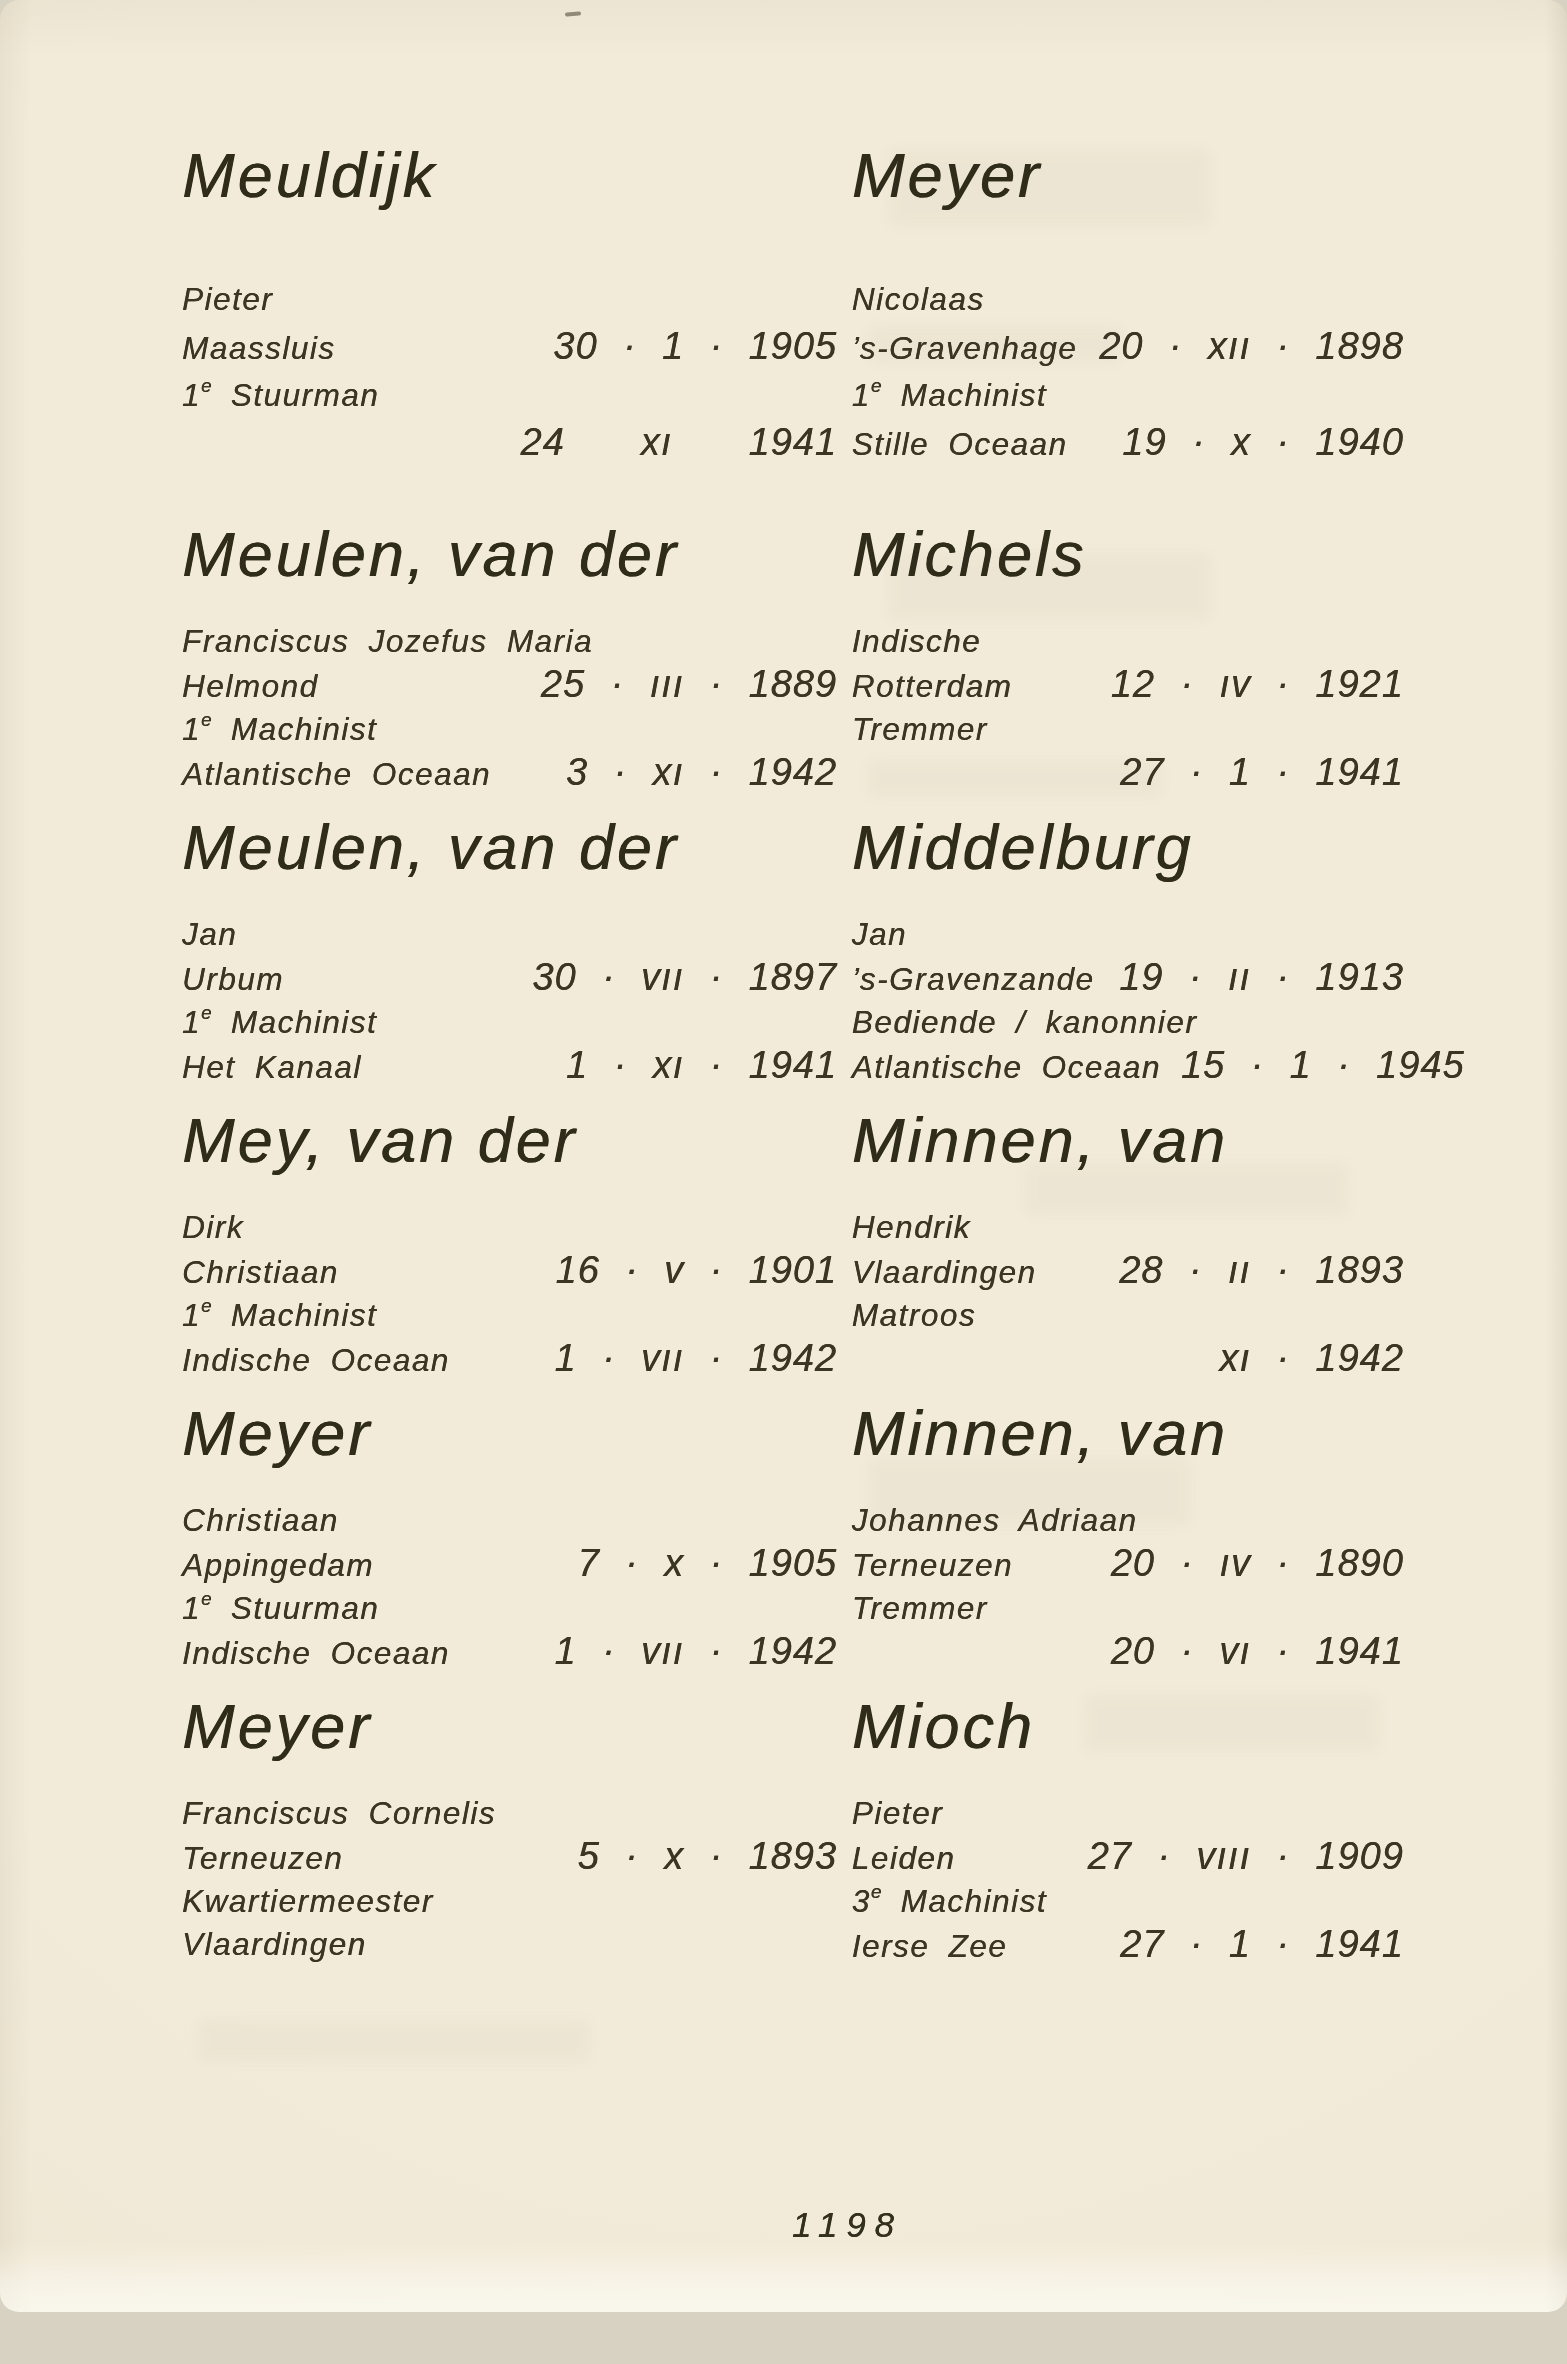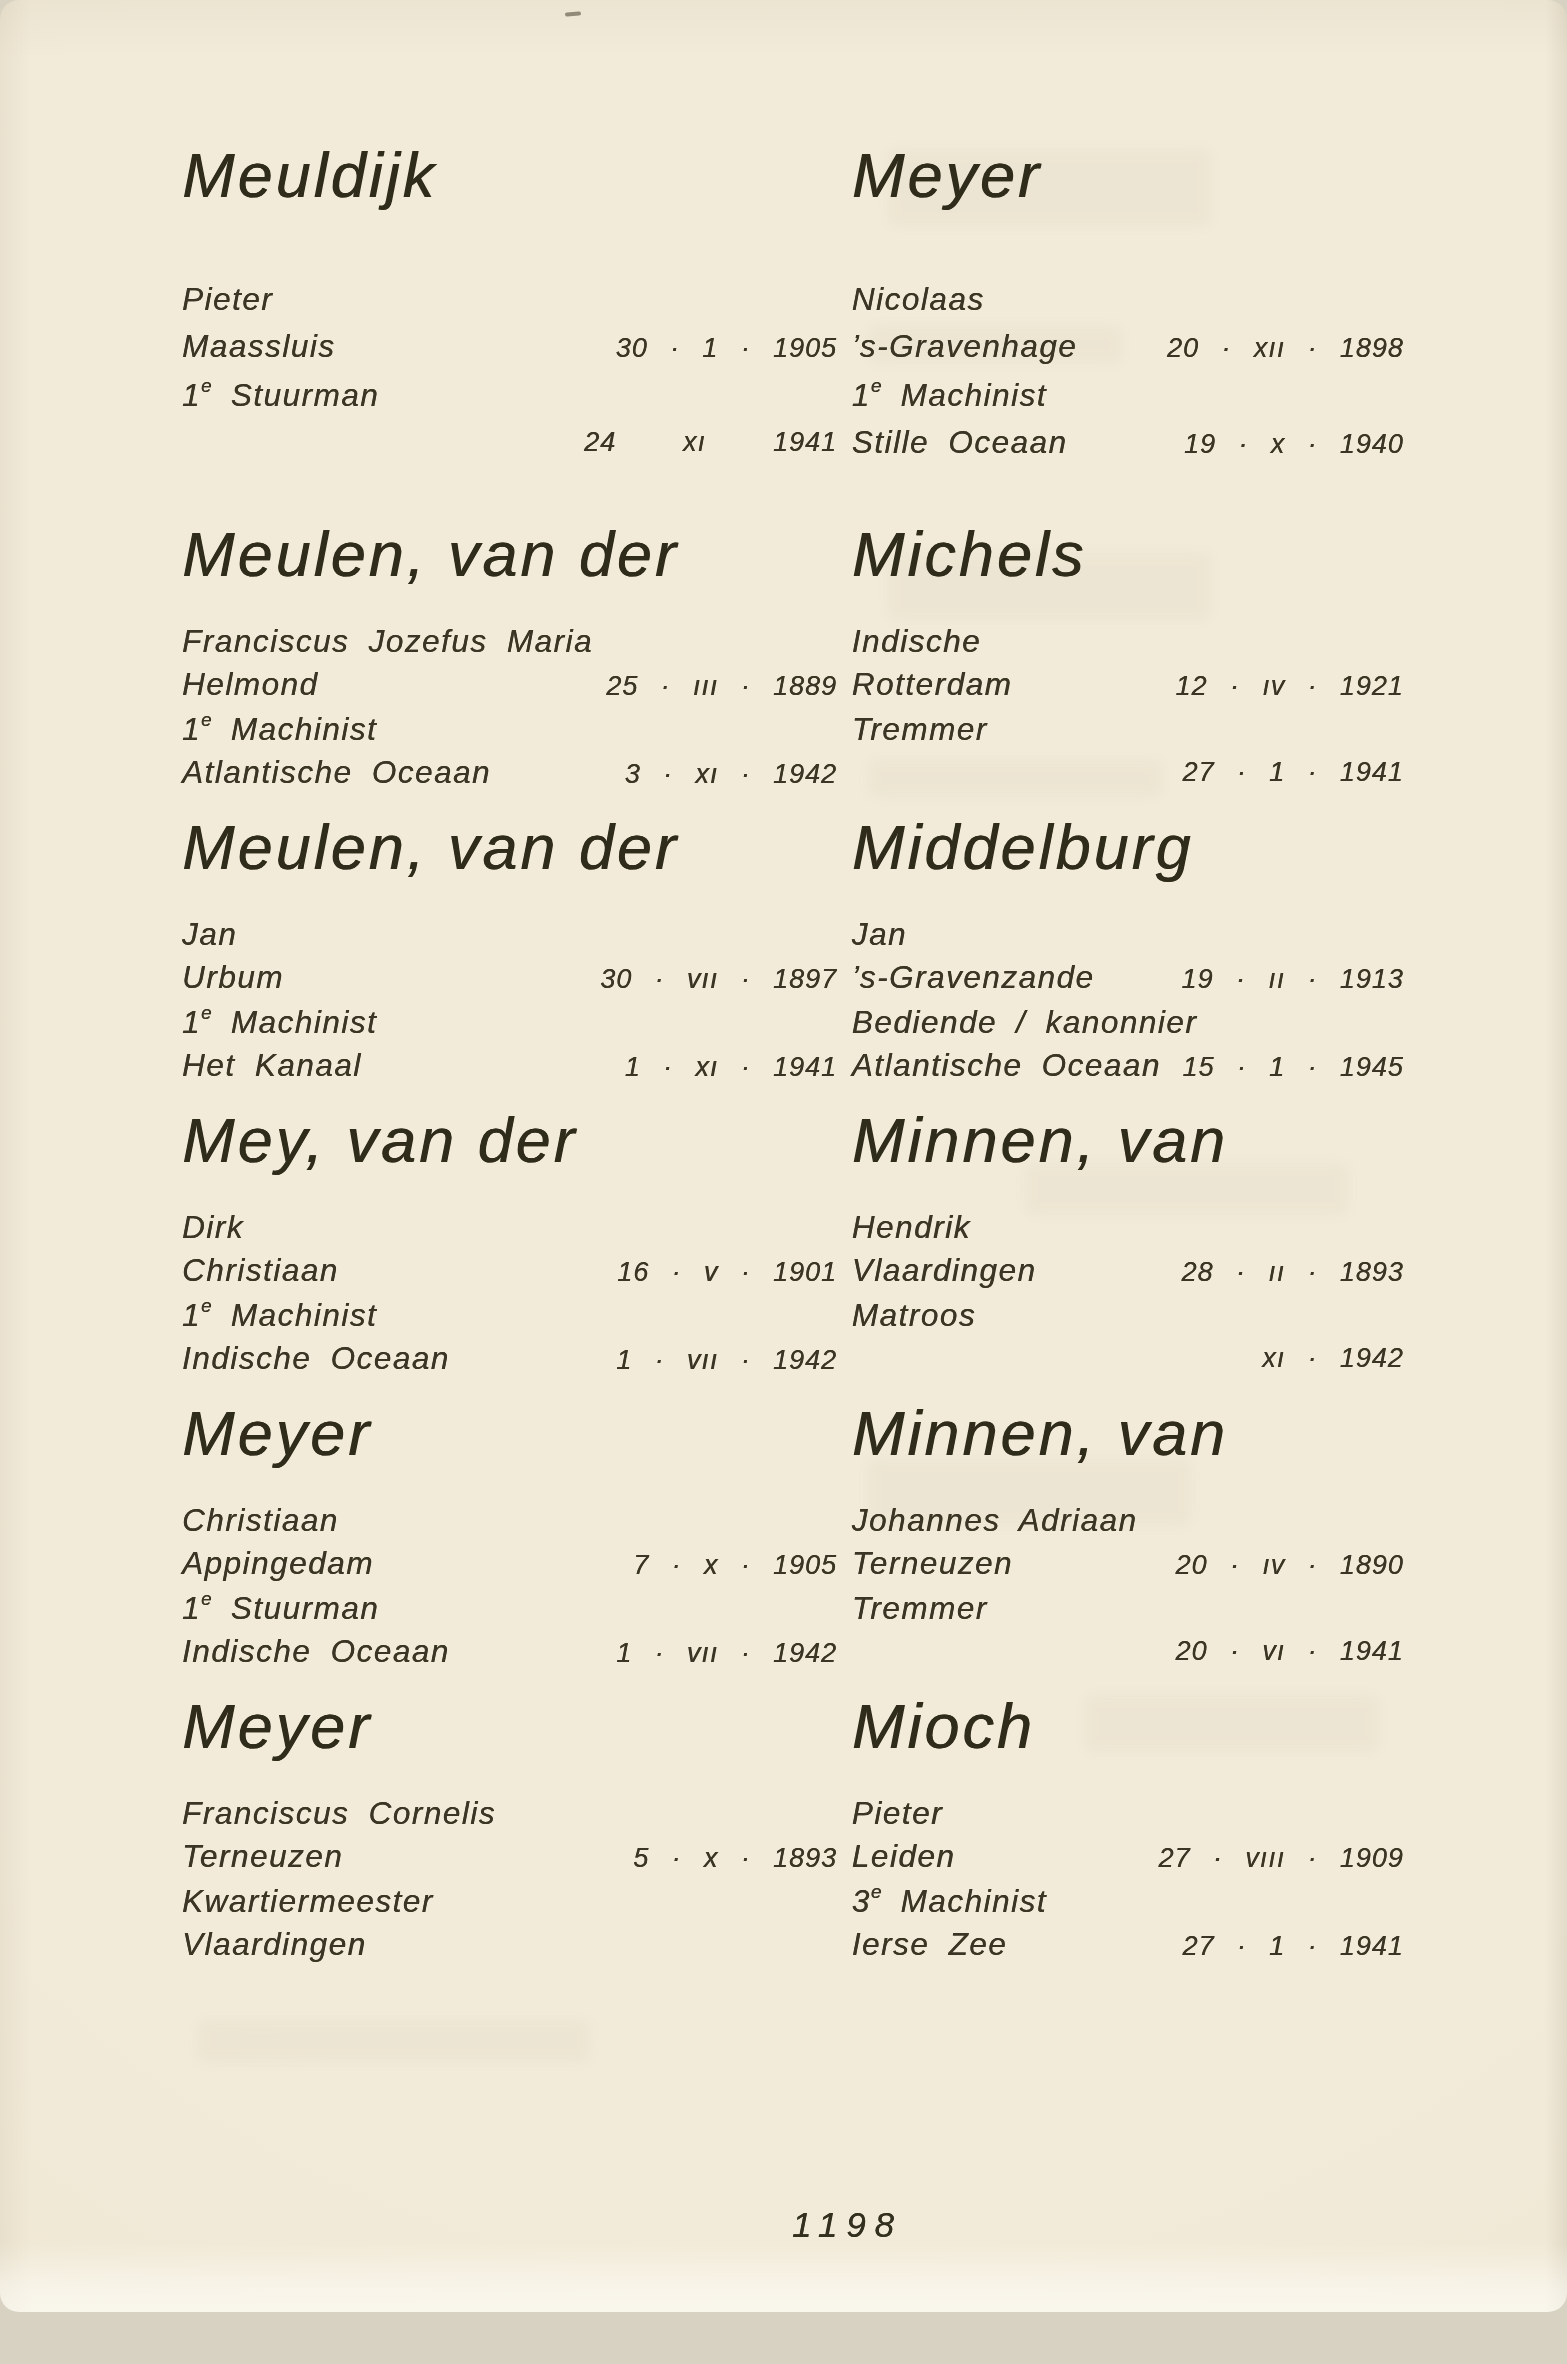--- a/index.html
+++ b/index.html
@@ -48,21 +48,21 @@
     font-size: 31.5px; line-height: 43px; letter-spacing: 1.5px;
     word-spacing: 8.9px; white-space: nowrap;
     text-shadow: 0.3px 0 0 currentColor;
   }
   .entry.first .row { line-height: 47px; }
   .row.pair { display: flex; align-items: baseline; gap: 20px; }
   .pair .place { flex: 0 0 auto; }
   .pair .date {
     margin-left: auto; white-space: pre;
     word-spacing: 13.8px; letter-spacing: 1px;
-    font-size: 27px;
+    font-size: 38px;
   }
   .rank sup { font-size: 60%; line-height: 0; vertical-align: 13.8px; letter-spacing: 0; }
   .page-number {
     position: absolute; top: 2205px; left: 0; right: 0;
     text-align: center; transform: translateX(64px);
     font-size: 35px; letter-spacing: 8.9px; color: #33301f;
     text-shadow: 0.3px 0 0 currentColor;
   }
 </style>
 </head>

